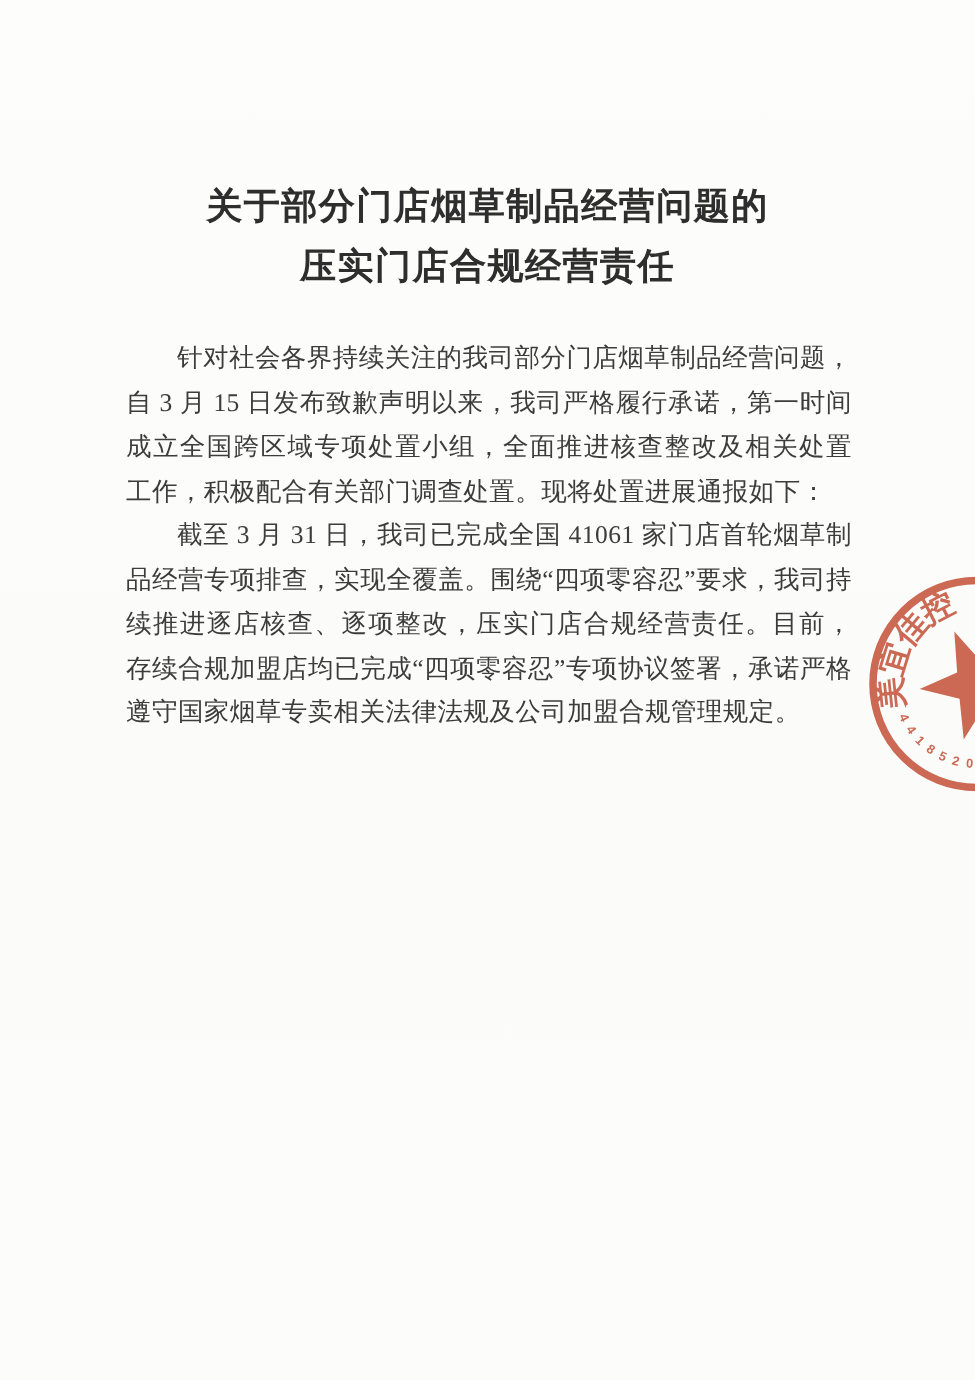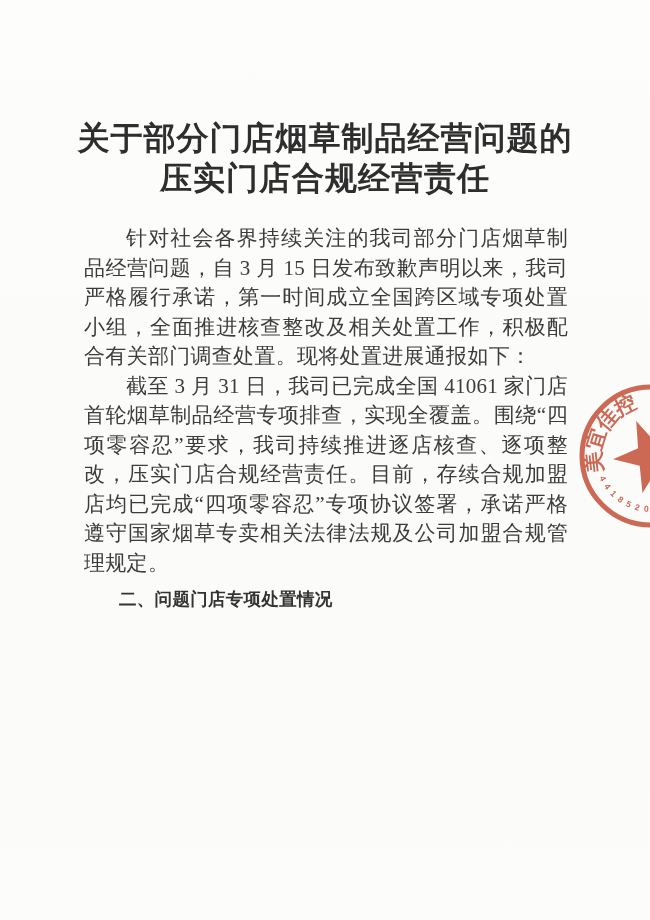--- a/index.html
+++ b/index.html
@@ -12,36 +12,36 @@
   .page {
     position: relative;
     width: 650px; height: 920px;
     background: linear-gradient(180deg, #fdfdfc 0%, #fbfbf9 55%, #fcfcfb 100%);
     overflow: hidden;
     color: #3c3c3c;
   }
   .doc-title {
     margin: 118px 40px 0 40px;
     text-align: center;
-    font-size: 32px;
+    font-size: 24px;
     line-height: 40px;
     font-weight: 700;
     letter-spacing: 1px;
     color: #2e2e2e;
     font-family: Liberation Sans, sans-serif;
   }
   .doc-title .title-line { display: block; }
   .content {
     position: absolute;
     left: 84px; top: 224px;
     width: 484px;
   }
   .body-para {
     margin: 0;
-    font-size: 21px;
+    font-size: 17px;
     line-height: 29.5px;
     text-align: justify;
     text-indent: 2em;
     color: #3c3c3c;
     letter-spacing: 0.3px;
   }
   .section-heading {
     margin: 7px 0 6px 0;
     font-size: 17.5px;
     line-height: 29px;
@@ -75,21 +75,20 @@
     <span class="title-line">关于部分门店烟草制品经营问题的</span>
     <span class="title-line">压实门店合规经营责任</span>
   </h1>
 
   <div class="content">
     <p class="body-para">针对社会各界持续关注的我司部分门店烟草制品经营问题，自 3 月 15 日发布致歉声明以来，我司严格履行承诺，第一时间成立全国跨区域专项处置小组，全面推进核查整改及相关处置工作，积极配合有关部门调查处置。现将处置进展通报如下：</p>
 
 
     <p class="body-para">截至 3 月 31 日，我司已完成全国 41061 家门店首轮烟草制品经营专项排查，实现全覆盖。围绕“四项零容忍”要求，我司持续推进逐店核查、逐项整改，压实门店合规经营责任。目前，存续合规加盟店均已完成“四项零容忍”专项协议签署，承诺严格遵守国家烟草专卖相关法律法规及公司加盟合规管理规定。</p>
 
-    <h2 class="section-heading">二、问题门店专项处置情况</h2>
 
   </div>
 
   <svg class="stamp" viewBox="0 0 160 160" width="160" height="160" aria-hidden="true">
 
     <circle cx="80" cy="80" r="69" fill="none" stroke-width="5" stroke="#c44a30"></circle>
 
     <polygon points="42.1,83.3 67.1,72.3 65.2,45 83.4,65.4 108.7,55.1 94.9,78.7 112.6,99.6 85.9,93.8 71.5,117 68.7,89.8" fill="#c44a30"></polygon>
 
     <g fill="#c44a30">

